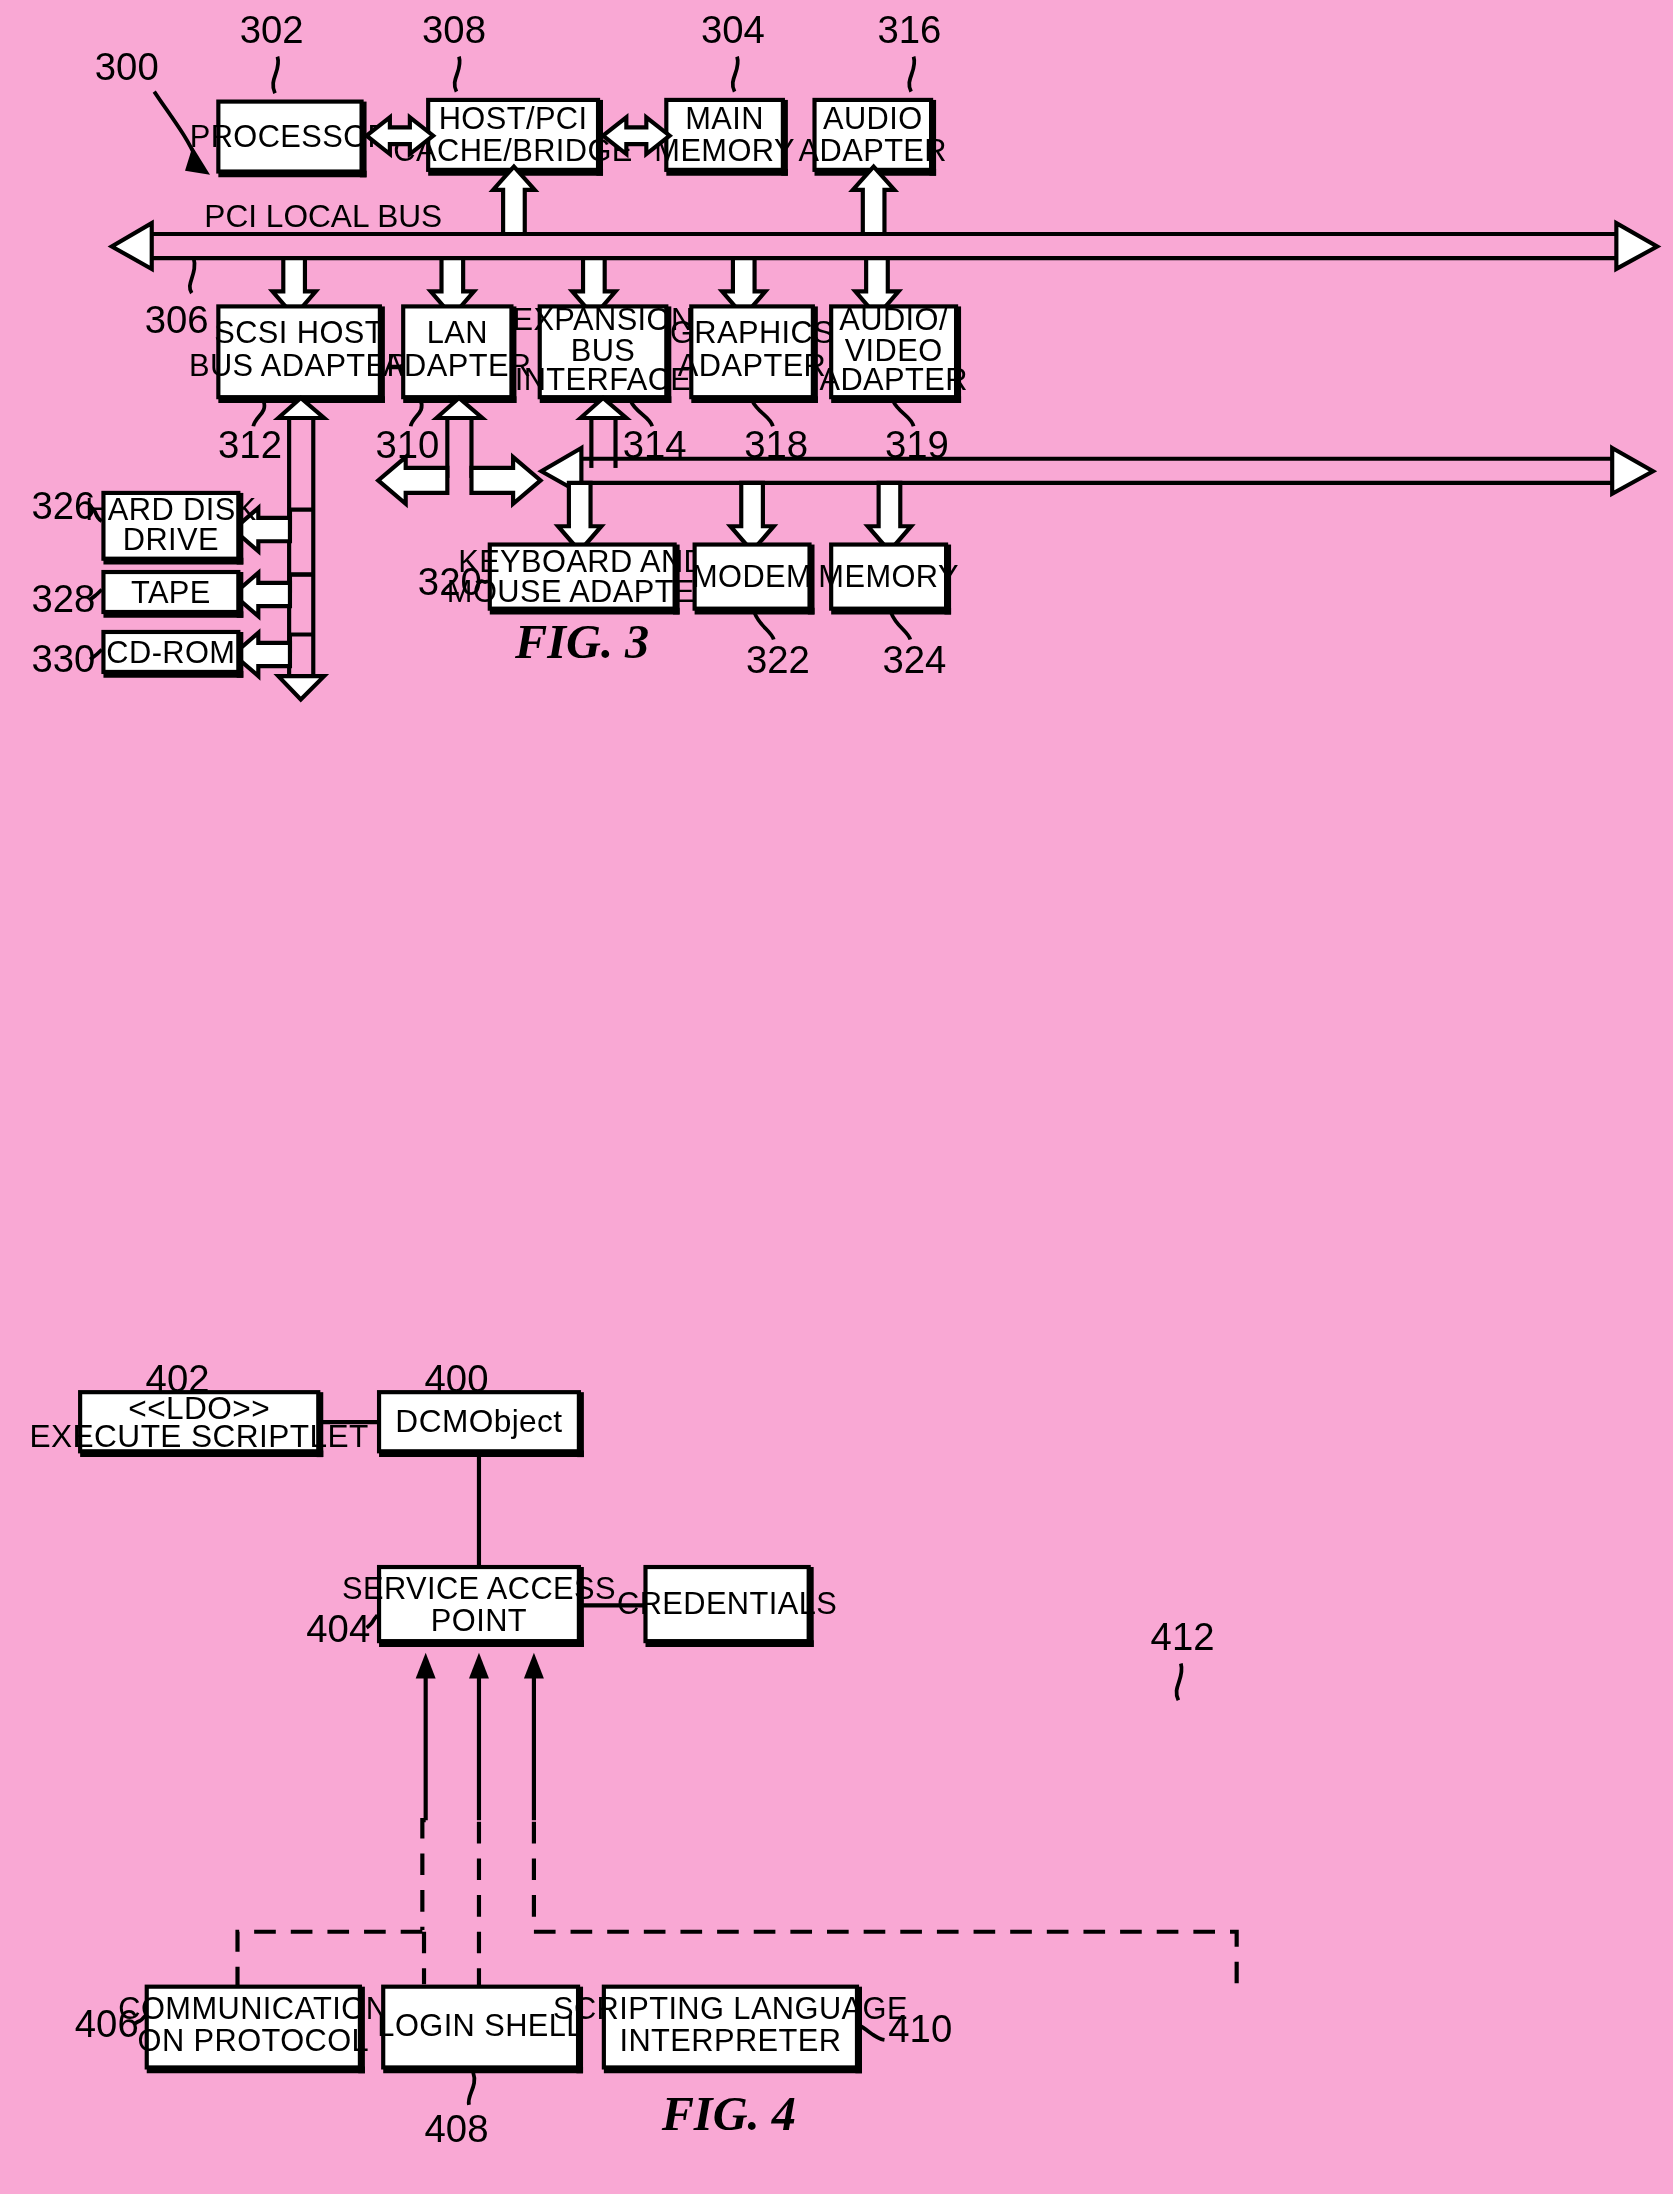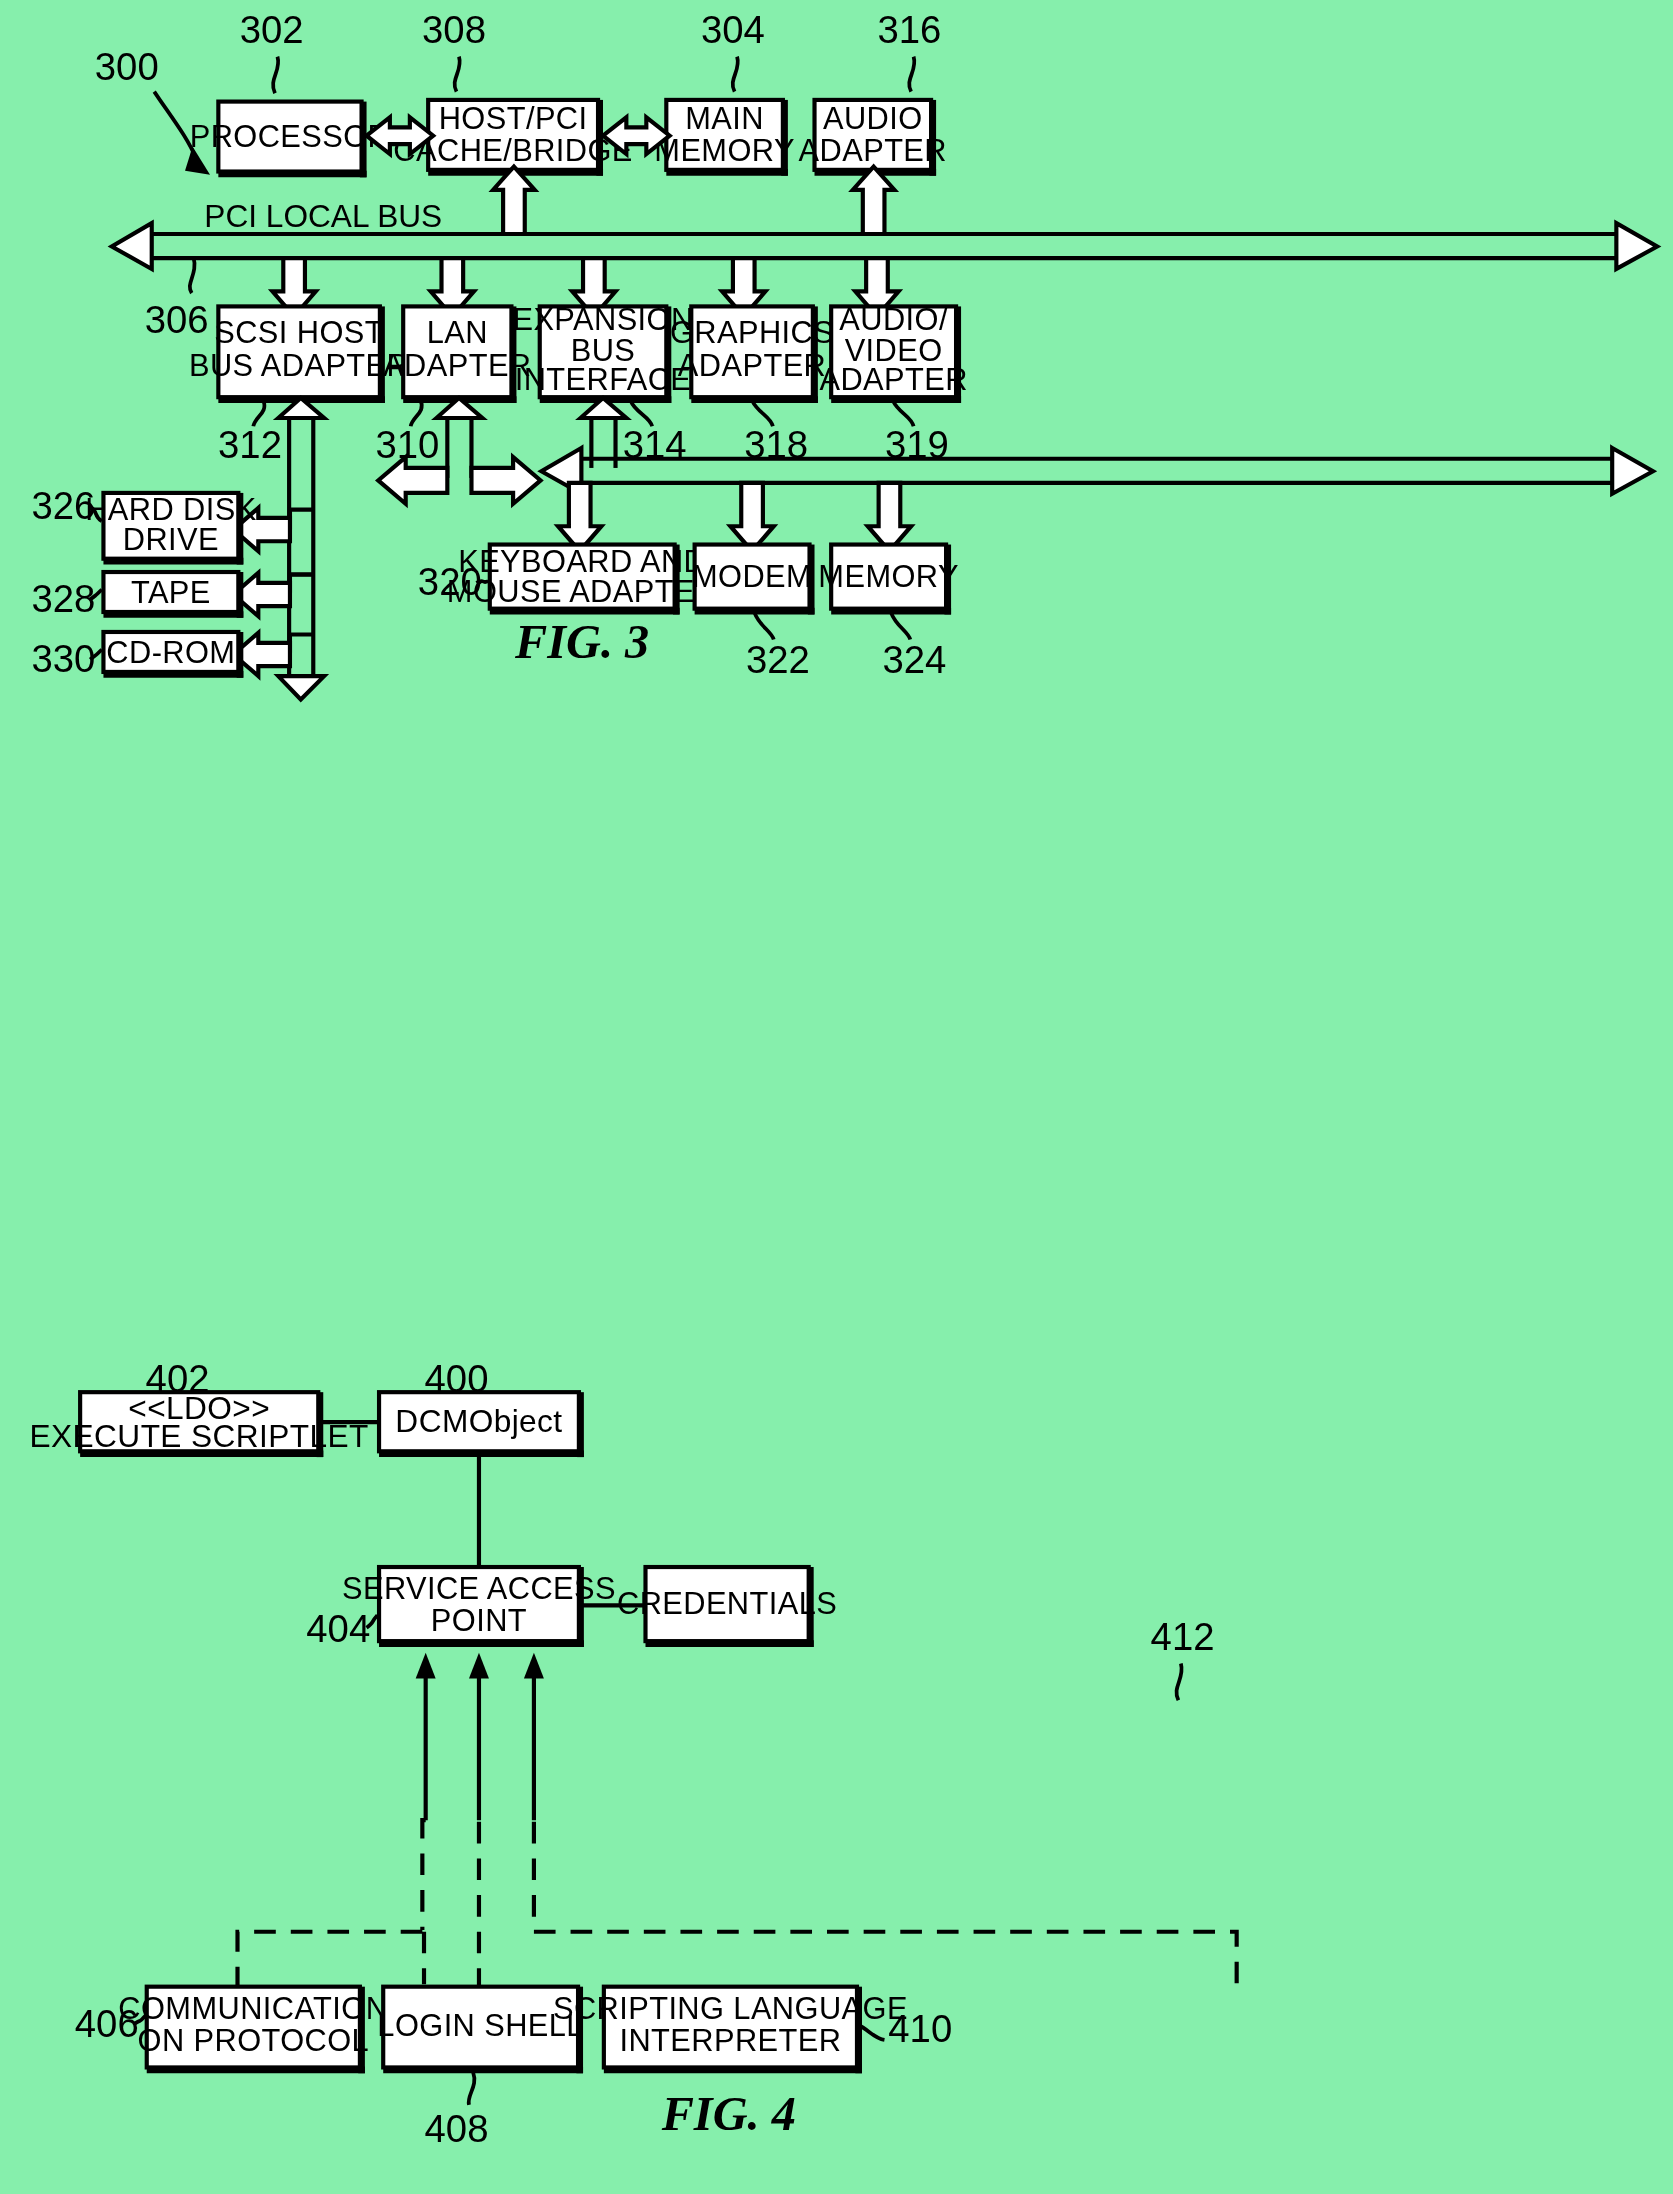--- a/index.html
+++ b/index.html
@@ -4,21 +4,21 @@
 <style>
   html,body{margin:0;padding:0;background:#fff;}
   body{
     font-family:"Liberation Sans", sans-serif;
     color:#000;
   }
   #page{
     position:relative;
     width:1674px;
     height:2194px;
-    background:#86efac;
+    background:#f9a8d4;
     overflow:hidden;
   }
   svg#canvas{
     position:absolute;
     left:0; top:0;
     width:1674px;
     height:2194px;
   }
   .boxtext{
     font-family:"Liberation Sans", sans-serif;

